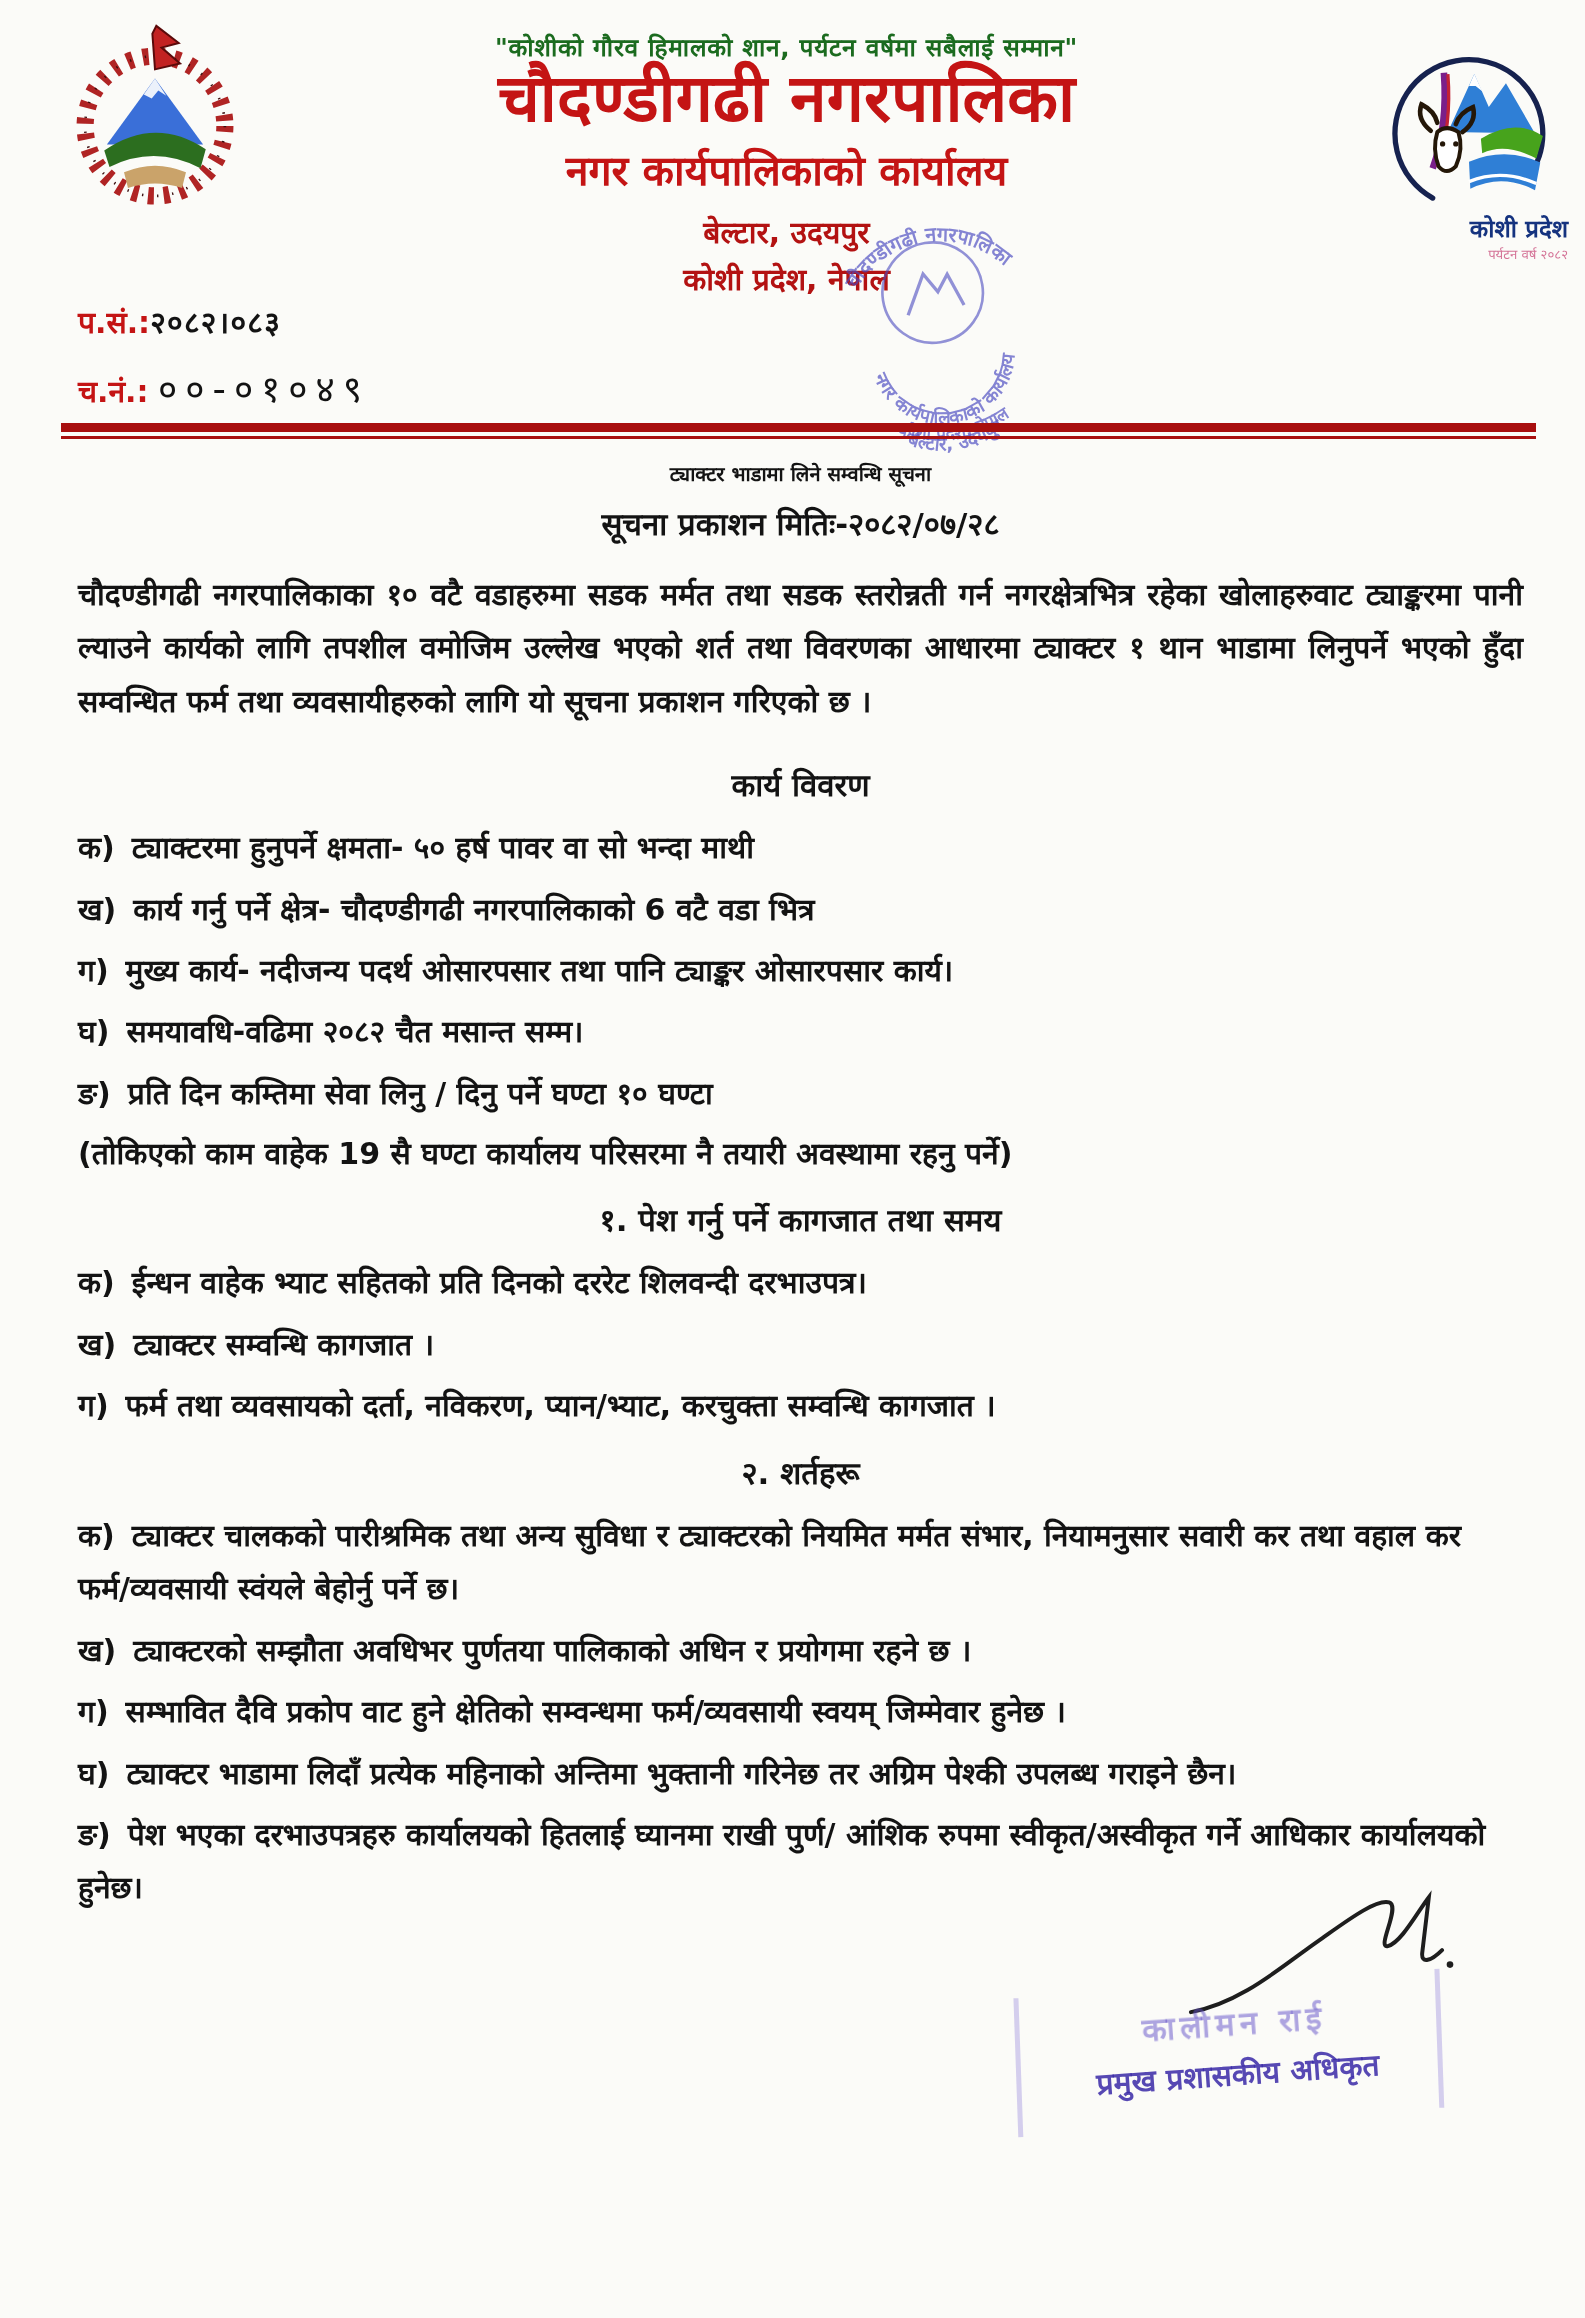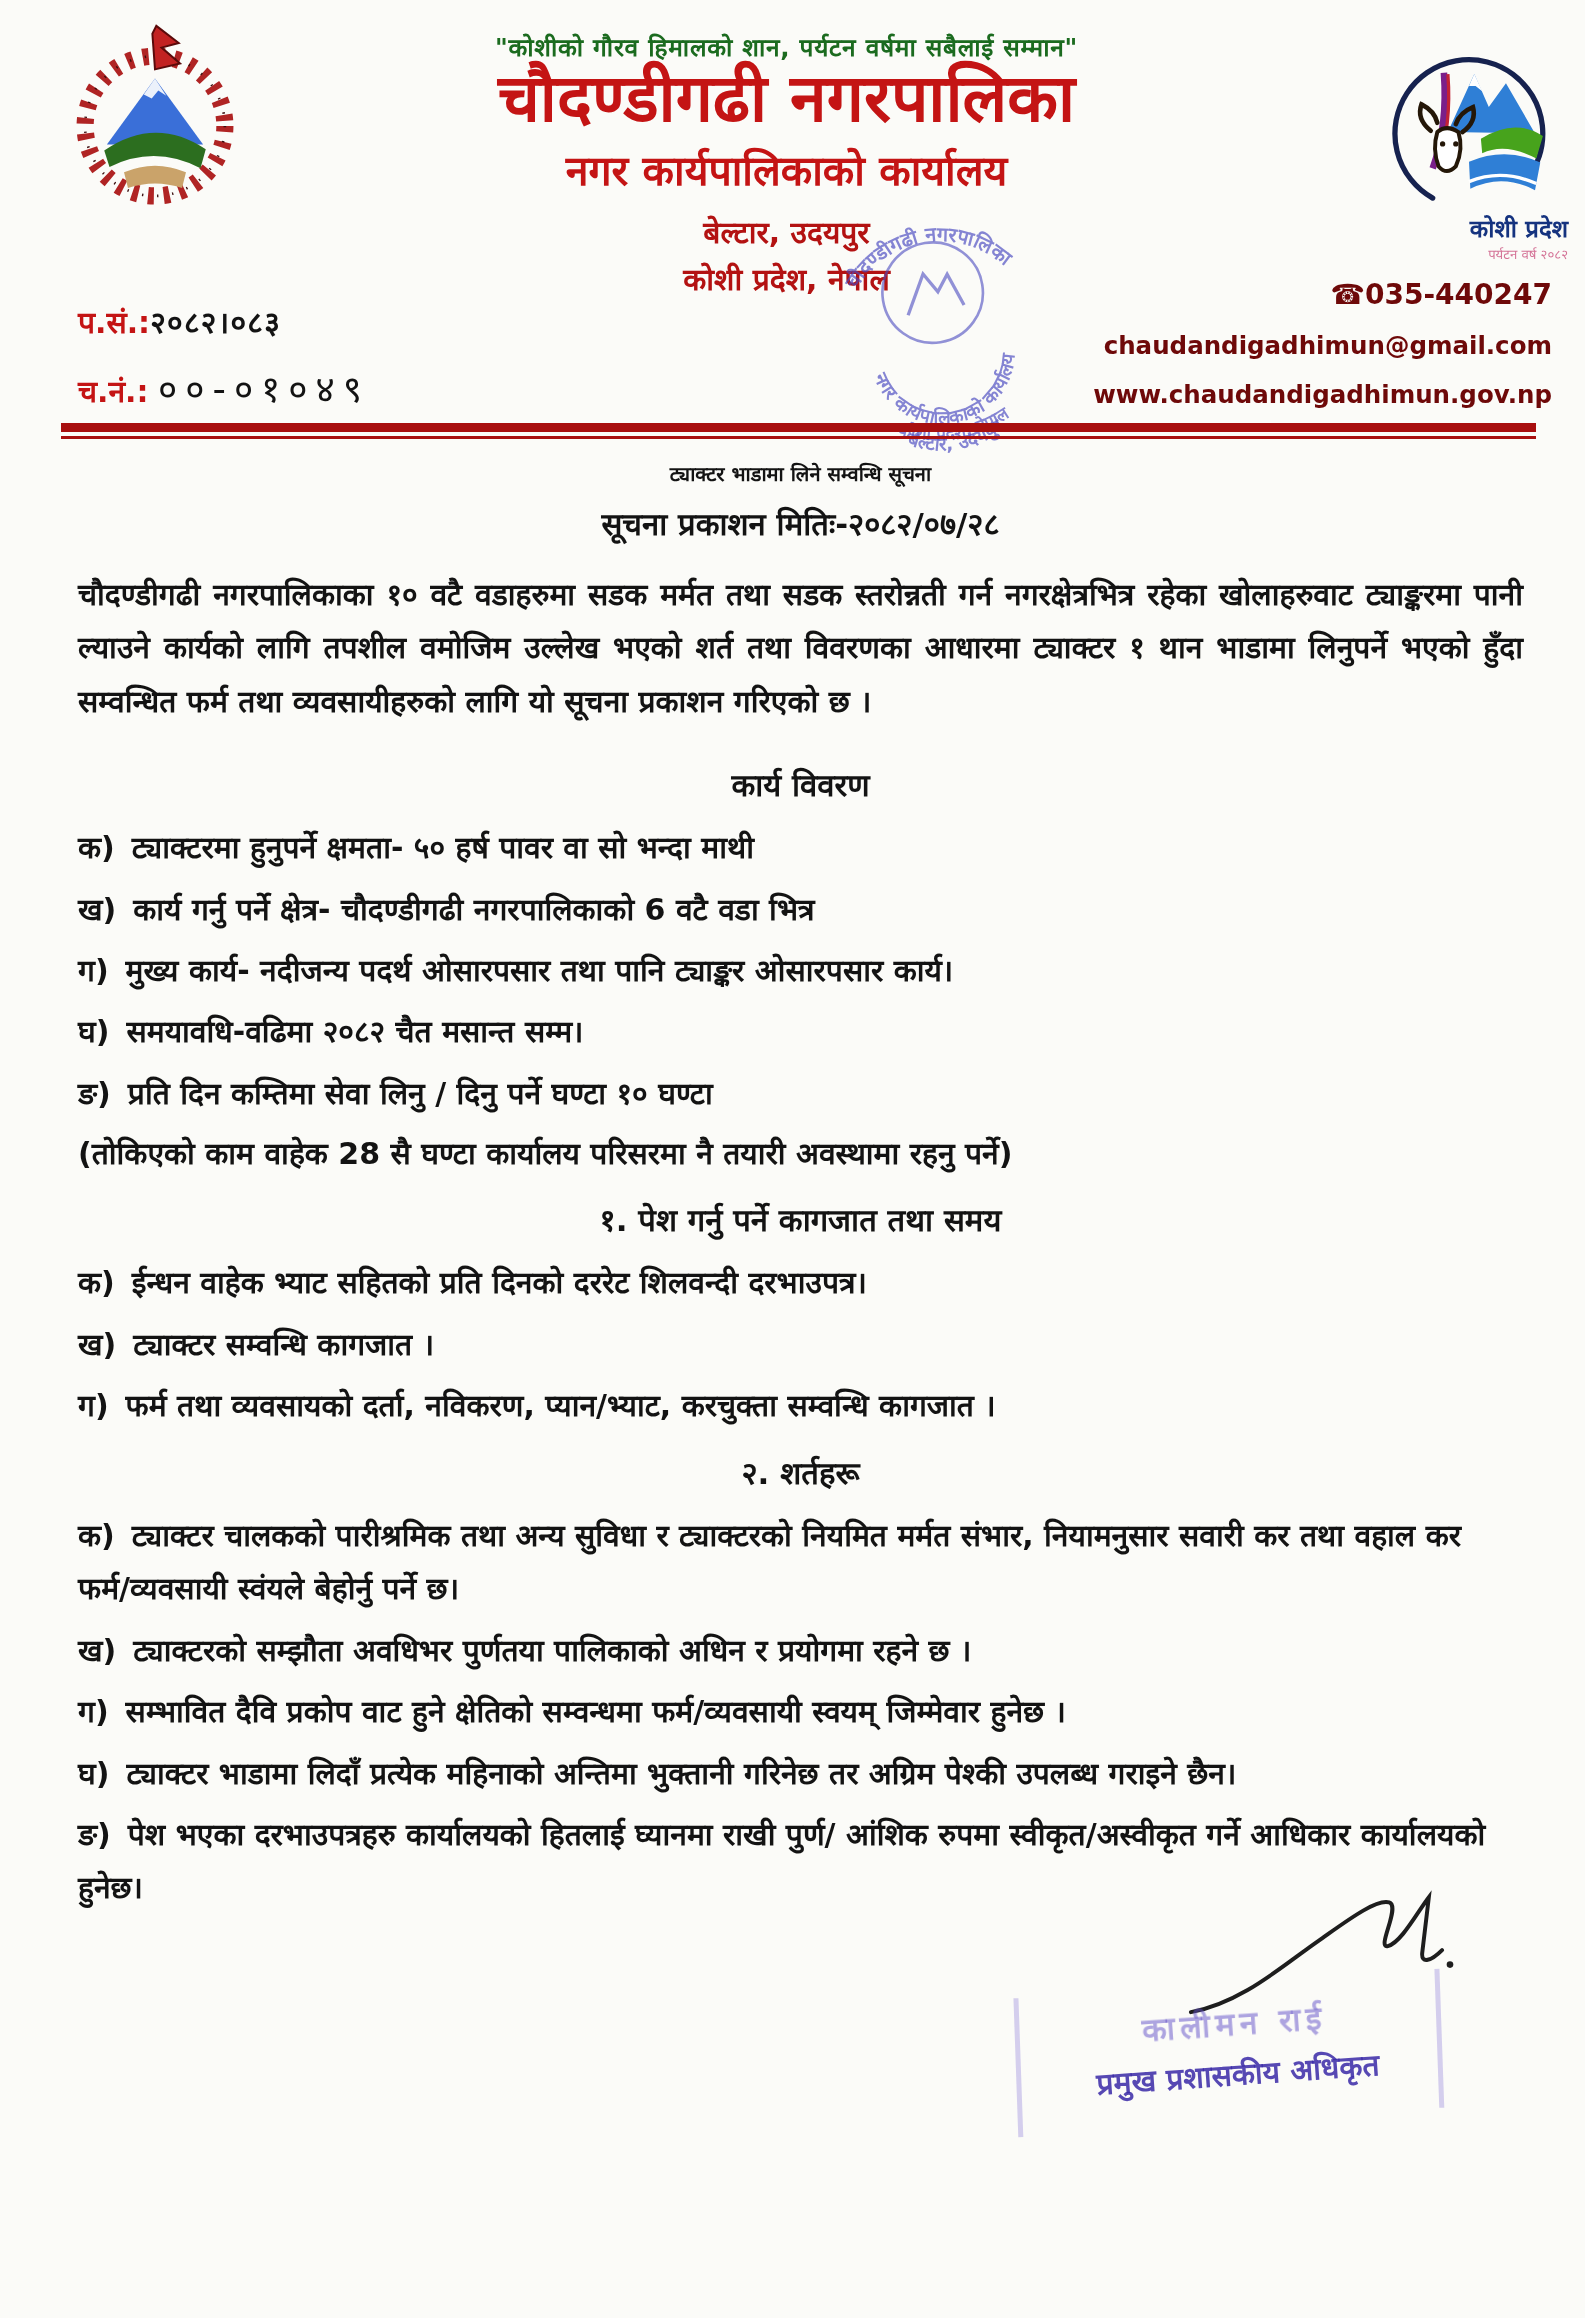--- a/index.html
+++ b/index.html
@@ -94,25 +94,20 @@
       <path d="M150 225 Q200 205 252 228" fill="none" stroke="#ffffff" stroke-width="5"></path>
       <path d="M92 148 q-22 -18 -14 -40 q20 10 24 28 M140 150 q22 -16 16 -38 q-20 8 -26 26" fill="none" stroke="#241708" stroke-width="7" stroke-linecap="round"></path>
       <path d="M102 150 q14 -12 32 0 q8 26 -4 52 q-14 14 -26 0 q-10 -26 -2 -52 z" fill="#ffffff" stroke="#241708" stroke-width="6"></path>
       <circle cx="110" cy="168" r="4" fill="#241708"></circle>
         <circle cx="130" cy="168" r="4" fill="#241708"></circle>
     </svg>
     <div class="koshi-caption">कोशी प्रदेश</div>
     <div class="koshi-sub">पर्यटन वर्ष २०८२</div>
   </div>
 
-  <div class="contact">
-    <div class="phone"><span>☎</span><span>035-440247</span></div>
-    <div class="email">chaudandigadhimun@gmail.com</div>
-    <div class="web">www.chaudandigadhimun.gov.np</div>
-  </div>
 
   <div class="refs">
     <div>
       <span class="ref-label">प.सं.:</span><span class="ref-value">२०८२।०८३</span>
     </div>
     <div class="dispatch-row">
       <span class="ref-label">च.नं.:</span>
       <span class="dispatch-value">००-०१०४९</span>
     </div>
   </div>
@@ -143,21 +138,21 @@
     <div class="doc-title">ट्याक्टर भाडामा लिने सम्वन्धि सूचना</div>
     <div class="doc-date">सूचना प्रकाशन मितिः-२०८२/०७/२८</div>
     <p class="intro">चौदण्डीगढी नगरपालिकाका १० वटै वडाहरुमा सडक मर्मत तथा सडक स्तरोन्नती गर्न नगरक्षेत्रभित्र रहेका खोलाहरुवाट ट्याङ्करमा पानी ल्याउने कार्यको लागि तपशील वमोजिम उल्लेख भएको शर्त तथा विवरणका आधारमा ट्याक्टर १ थान भाडामा लिनुपर्ने भएको हुँदा सम्वन्धित फर्म तथा व्यवसायीहरुको लागि यो सूचना प्रकाशन गरिएको छ ।</p>
 
     <div class="sec-head">कार्य विवरण</div>
     <div class="item"><span class="lbl">क)</span><span>ट्याक्टरमा हुनुपर्ने क्षमता- ५० हर्ष पावर वा सो भन्दा माथी</span></div>
     <div class="item"><span class="lbl">ख)</span><span>कार्य गर्नु पर्ने क्षेत्र- चौदण्डीगढी नगरपालिकाको 6 वटै वडा भित्र</span></div>
     <div class="item"><span class="lbl">ग)</span><span>मुख्य कार्य- नदीजन्य पदर्थ ओसारपसार तथा पानि ट्याङ्कर ओसारपसार कार्य।</span></div>
     <div class="item"><span class="lbl">घ)</span><span>समयावधि-वढिमा २०८२ चैत मसान्त सम्म।</span></div>
     <div class="item"><span class="lbl">ङ)</span><span>प्रति दिन कम्तिमा सेवा लिनु / दिनु पर्ने घण्टा १० घण्टा</span></div>
-    <div class="note">(तोकिएको काम वाहेक 28 सै घण्टा कार्यालय परिसरमा नै तयारी अवस्थामा रहनु पर्ने)</div>
+    <div class="note">(तोकिएको काम वाहेक 19 सै घण्टा कार्यालय परिसरमा नै तयारी अवस्थामा रहनु पर्ने)</div>
 
     <div class="sec-head">१. पेश गर्नु पर्ने कागजात तथा समय</div>
     <div class="item"><span class="lbl">क)</span><span>ईन्धन वाहेक भ्याट सहितको प्रति दिनको दररेट शिलवन्दी दरभाउपत्र।</span></div>
     <div class="item"><span class="lbl">ख)</span><span>ट्याक्टर सम्वन्धि कागजात ।</span></div>
     <div class="item"><span class="lbl">ग)</span><span>फर्म तथा व्यवसायको दर्ता, नविकरण, प्यान/भ्याट, करचुक्ता सम्वन्धि कागजात ।</span></div>
 
     <div class="sec-head">२. शर्तहरू</div>
     <div class="item"><span class="lbl">क)</span><span>ट्याक्टर चालकको पारीश्रमिक तथा अन्य सुविधा र ट्याक्टरको नियमित मर्मत संभार, नियामनुसार सवारी कर तथा वहाल कर फर्म/व्यवसायी स्वंयले बेहोर्नु पर्ने छ।</span></div>
     <div class="item"><span class="lbl">ख)</span><span>ट्याक्टरको सम्झौता अवधिभर पुर्णतया पालिकाको अधिन र प्रयोगमा रहने छ ।</span></div>
     <div class="item"><span class="lbl">ग)</span><span>सम्भावित दैवि प्रकोप वाट हुने क्षेतिको सम्वन्धमा फर्म/व्यवसायी स्वयम् जिम्मेवार हुनेछ ।</span></div>

